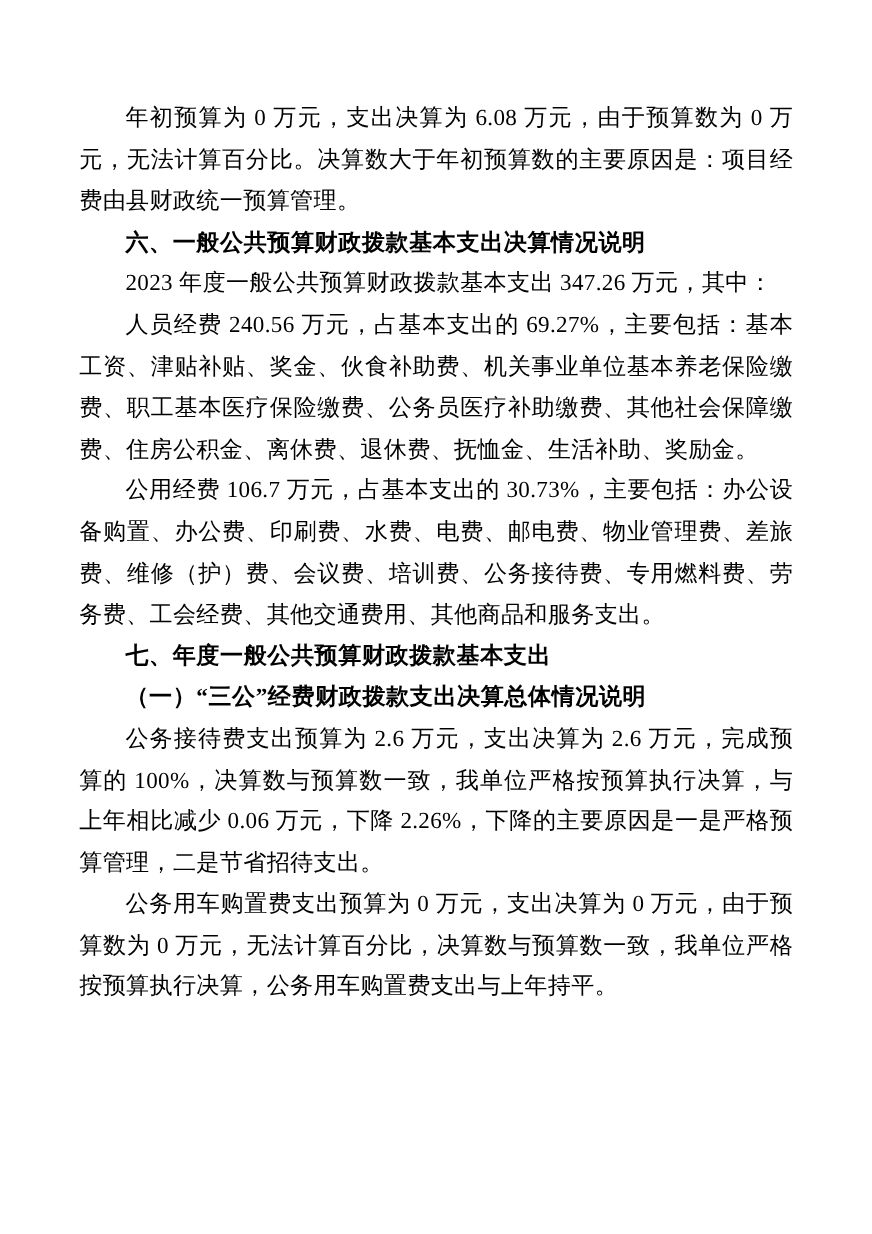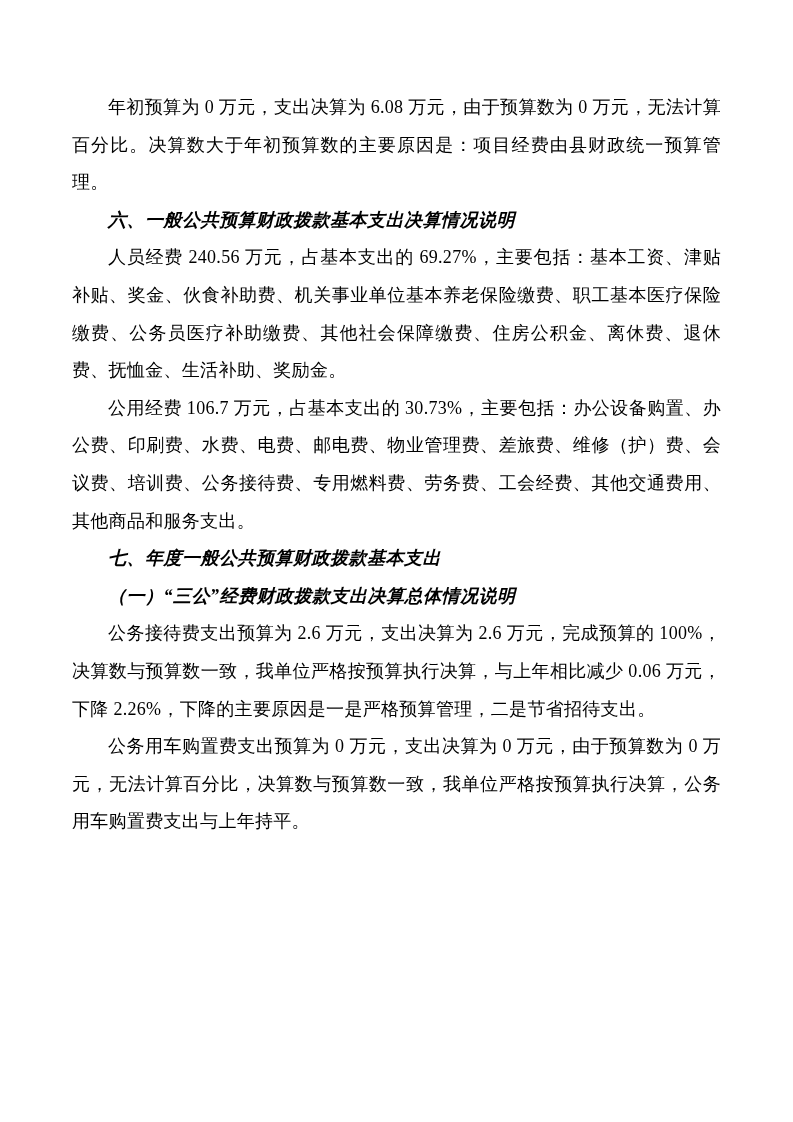--- a/index.html
+++ b/index.html
@@ -14,42 +14,42 @@
     background: #ffffff;
     box-sizing: border-box;
     padding: 89px 72px 0 72px;
     overflow: hidden;
     font-family: "Liberation Serif", "DejaVu Serif", serif;
     color: #000000;
   }
   .doc-body p {
     margin: 0;
     padding: 0;
-    font-size: 18px;
+    font-size: 21px;
     line-height: 37.6px;
     text-indent: 2em;
     text-align: justify;
     text-justify: inter-ideograph;
     letter-spacing: 0.3px;
     word-break: break-all;
   }
   .doc-body p.heading {
     font-weight: 700;
     text-align: left;
     letter-spacing: 0.5px;
-    font-style: italic;
   }
 </style>
 </head>
 <body>
 
 <div class="page">
   <div class="doc-body">
     <p class="body">年初预算为 0 万元，支出决算为 6.08 万元，由于预算数为 0 万元，无法计算百分比。决算数大于年初预算数的主要原因是：项目经费由县财政统一预算管理。</p>
     <p class="heading">六、一般公共预算财政拨款基本支出决算情况说明</p>
+    <p class="body">2023 年度一般公共预算财政拨款基本支出 347.26 万元，其中：</p>
     <p class="body">人员经费 240.56 万元，占基本支出的 69.27%，主要包括：基本工资、津贴补贴、奖金、伙食补助费、机关事业单位基本养老保险缴费、职工基本医疗保险缴费、公务员医疗补助缴费、其他社会保障缴费、住房公积金、离休费、退休费、抚恤金、生活补助、奖励金。</p>
     <p class="body">公用经费 106.7 万元，占基本支出的 30.73%，主要包括：办公设备购置、办公费、印刷费、水费、电费、邮电费、物业管理费、差旅费、维修（护）费、会议费、培训费、公务接待费、专用燃料费、劳务费、工会经费、其他交通费用、其他商品和服务支出。</p>
     <p class="heading">七、年度一般公共预算财政拨款基本支出</p>
     <p class="heading">（一）“三公”经费财政拨款支出决算总体情况说明</p>
     <p class="body">公务接待费支出预算为 2.6 万元，支出决算为 2.6 万元，完成预算的 100%，决算数与预算数一致，我单位严格按预算执行决算，与上年相比减少 0.06 万元，下降 2.26%，下降的主要原因是一是严格预算管理，二是节省招待支出。</p>
     <p class="body">公务用车购置费支出预算为 0 万元，支出决算为 0 万元，由于预算数为 0 万元，无法计算百分比，决算数与预算数一致，我单位严格按预算执行决算，公务用车购置费支出与上年持平。</p>
   </div>
 </div>
 
 </body></html>

